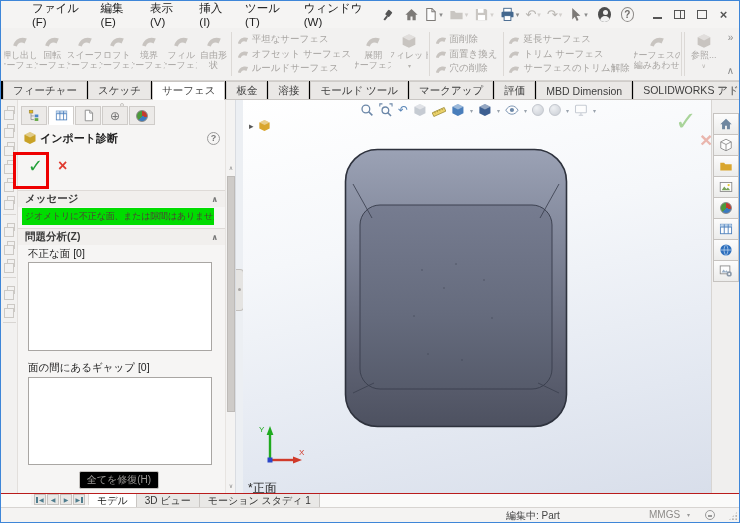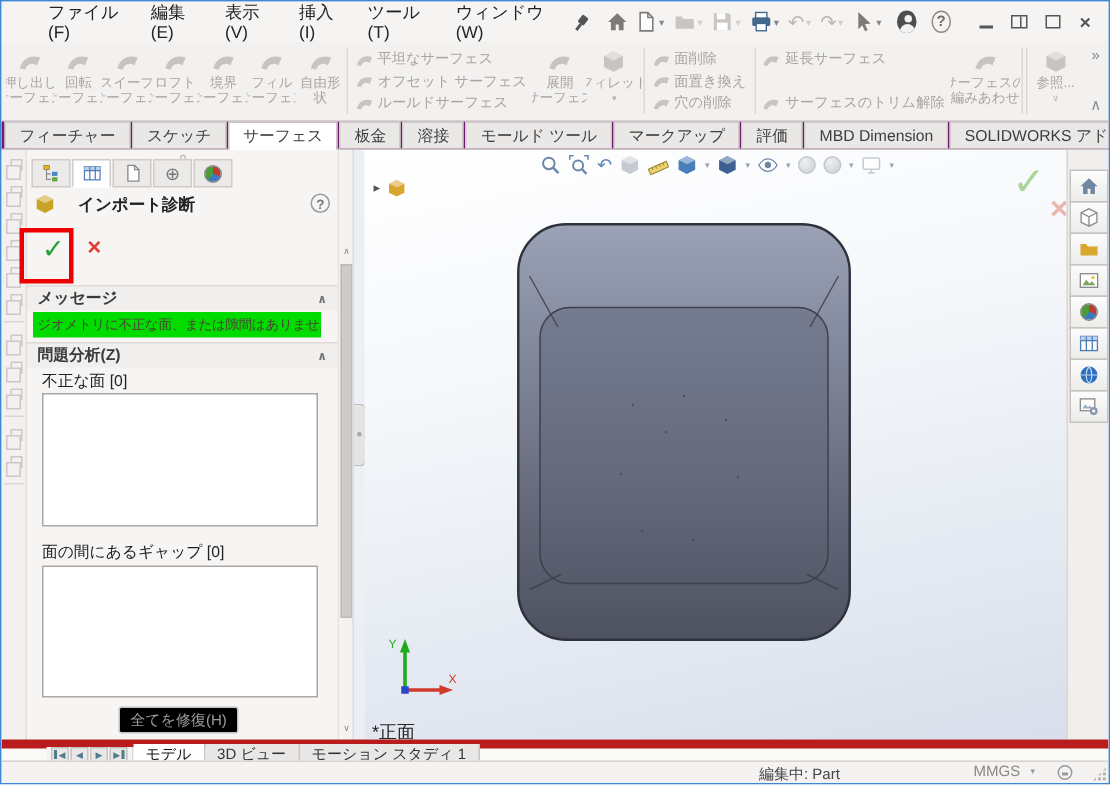--- a/index.html
+++ b/index.html
@@ -44,41 +44,41 @@
   .bigbtn{width:33px;display:flex;flex-direction:column;align-items:center;padding-top:3px;font-size:9px;line-height:9.5px;text-align:center;color:#a8a5a2;white-space:nowrap;overflow:hidden}
   .bigbtn .ric{width:16px;height:16px;margin-bottom:2px;color:#c8c4c0;flex:none}
   .bigbtn.w46{width:47px}.bigbtn.w36{width:37px}
   .bcaret{font-size:6px;color:#b5b2ae;margin-top:1px}
   .rcol{display:flex;flex-direction:column;justify-content:space-between;padding:3px 4px}
   .rowbtn{display:flex;align-items:center;gap:3px;font-size:9.5px;color:#a8a5a2;height:13px;white-space:nowrap}
   .rowbtn .ric{width:12px;height:12px;color:#c8c4c0;flex:none}
   .rcorner{margin-left:auto;display:flex;flex-direction:column;justify-content:space-between;align-items:center;padding:2px 5px;color:#8a8a8a;font-size:10px}
 
   
-  .cmtabs{position:absolute;top:80px;left:0;right:0;height:19px;background:#701a75;border-bottom:1px solid #c9c6c3;display:flex;align-items:flex-end;padding-left:2px}
+  .cmtabs{position:absolute;top:80px;left:0;right:0;height:19px;background:#000000;border-bottom:1px solid #c9c6c3;display:flex;align-items:flex-end;padding-left:2px}
   .ctab{height:18px;padding:0 9px;font-size:10.5px;color:#3d3d3d;display:flex;align-items:center;background:#eae8e6;border:1px solid #cfccc9;border-bottom:none;margin-right:1px;white-space:nowrap}
   .ctab.active{background:#fff;height:19px;margin-bottom:-1px;border-color:#c9c6c3}
 
   
   .main{position:absolute;top:99px;left:0;right:0;height:395px;background:#f2f1f0}
   .lstrip{position:absolute;left:0;top:0;width:17px;height:100%;border-right:1px solid #e2dfdc;display:flex;flex-direction:column;align-items:center;padding-top:6px}
   .icube{width:8px;height:8px;border:1px solid #ccc9c5;position:relative;margin:0 0 10px 3px}
   .icube::after{content:"";position:absolute;left:-4px;top:3px;width:8px;height:8px;border:1px solid #ccc9c5;background:#f2f1f0}
   .ldiv{width:13px;height:1px;background:#d8d5d2;margin:0 0 8px}
 
   
   .panel{position:absolute;left:17px;top:0;width:207px;height:100%;background:#f6f5f4;font-size:10.5px}
   .pgrip{position:absolute;top:3px;left:50%;margin-left:-2px;width:4px;height:4px;border-radius:50%;border:1px solid #c5c2bf}
   .pmtabs{position:absolute;top:6px;left:3px;display:flex}
   .pmtab{width:26px;height:19px;border:1px solid #cfccc9;background:#eceae8;display:flex;align-items:center;justify-content:center;margin-right:1px}
   .pmtab.active{background:#fff;border-bottom-color:#fff}
   .pic{width:13px;height:13px;color:#8a8a8a}
   .wheel{width:12px;height:12px;border-radius:50%;border:1px solid #8a8a8a;background:conic-gradient(#c33b2e 0 30%,#3a7ac0 30% 62%,#4c9a3a 62% 100%)}
   .targetg{font-size:12px;color:#777;line-height:1}
-  .pmtitle{position:absolute;top:29px;left:5px;right:5px;height:18px;display:flex;align-items:flex-start;gap:15px;font-weight:bold;font-size:11px;color:#222}
+  .pmtitle{position:absolute;top:29px;left:5px;right:5px;height:18px;display:flex;align-items:center;gap:3px;font-weight:bold;font-size:11px;color:#222}
   .pmicon{width:14px;height:14px;color:#c9a227;flex:none}
   .pmicon svg{width:100%;height:100%;fill:currentColor}
   .helpc{margin-left:auto;width:13px;height:13px;border-radius:50%;border:1px solid #9a9a9a;color:#777;font-size:9px;font-weight:bold;display:flex;align-items:center;justify-content:center}
   .okrow{position:absolute;top:48px;left:10px;display:flex;gap:15px;align-items:center;height:36px}
   .ok{color:#21a038;font-size:18px;font-weight:bold;line-height:1}
   .cancel{color:#e03c30;font-size:16px;font-weight:bold;line-height:1}
   .sech{position:absolute;left:0;right:0;height:17px;border-top:1px solid #dedad7;display:flex;align-items:center;padding:0 7px;font-weight:bold;color:#3a3a3a;background:#f1efed}
   .sech .carr{margin-left:auto;color:#777;font-size:8px}
   .sech.msg{top:90px}.sech.ana{top:128px}
   .greenmsg{position:absolute;top:108px;left:4px;right:11px;height:17px;background:#00dc00;color:#4d4035;font-size:9px;letter-spacing:-.2px;display:flex;align-items:center;padding:0 3px;white-space:nowrap;overflow:hidden}
@@ -119,21 +119,21 @@
   
   .taskpane{position:absolute;right:0;top:0;width:28px;height:100%;background:#f0efee;border-left:1px solid #d8d5d2;display:flex;flex-direction:column;align-items:center;padding-top:14px}
   .tbtn{width:26px;height:22px;border:1px solid #c6c3c0;margin-top:-1px;background:linear-gradient(#fcfcfc,#ececeb);display:flex;align-items:center;justify-content:center}
   .tic{width:14px;height:14px;color:#6f87a0}
   .tic.yellow{color:#d9a62e}.tic.gray{color:#8a8a8a}
 
   
   .redbox{position:absolute;left:12px;top:151px;width:36px;height:37px;border:3px solid #ee0000;z-index:60}
 
   
-  .bottombar{position:absolute;left:0;right:0;bottom:15px;height:14px;background:#fafaf9;border-top:6px solid #b91c1c;display:flex;align-items:center;font-size:10px}
+  .bottombar{position:absolute;left:0;right:0;bottom:15px;height:14px;background:#fafaf9;border-top:1px solid #b91c1c;display:flex;align-items:flex-start;font-size:10px}
   .bspacer{width:30px;background:#f4f3f2;border-right:1px solid #dcd9d6}
   .bnav{display:flex;align-items:center;gap:1px;padding:0 3px;background:#f4f3f2;border-right:1px solid #dcd9d6}
   .bnavbtn{width:12px;height:11px;background:#e9e8e6;border:1px solid #c6c3c0;color:#4f7d8e;font-size:6px;display:flex;align-items:center;justify-content:center;gap:1px}
   .bbar{width:1.5px;height:6px;background:#4f7d8e}
   .btab{padding:0 8px;display:flex;align-items:center;background:#e9e8e6;border-right:1px solid #c9c6c3;color:#333;white-space:nowrap}
   .btab.active{background:#fff;color:#111}
 
   
   .statusbar{position:absolute;left:0;right:0;bottom:0;height:15px;background:#f4f3f2;border-top:1px solid #d7d4d1;font-size:10px;color:#444}
   .sleft{position:absolute;left:3px;top:1px;white-space:nowrap}
@@ -461,20 +461,28 @@
     </div>
     <div class="rsep"></div>
     <div class="rcol">
       <div class="rowbtn">
           <span class="ric">
             <svg>
               <use href="#s-surf"></use>
             </svg>
           </span>
           <span>延長サーフェス</span>
+        </div>
+      <div class="rowbtn">
+          <span class="ric">
+            <svg>
+              <use href="#s-surf"></use>
+            </svg>
+          </span>
+          <span>トリム サーフェス</span>
         </div>
       <div class="rowbtn">
           <span class="ric">
             <svg>
               <use href="#s-surf"></use>
             </svg>
           </span>
           <span>サーフェスのトリム解除</span>
         </div>
     </div>

